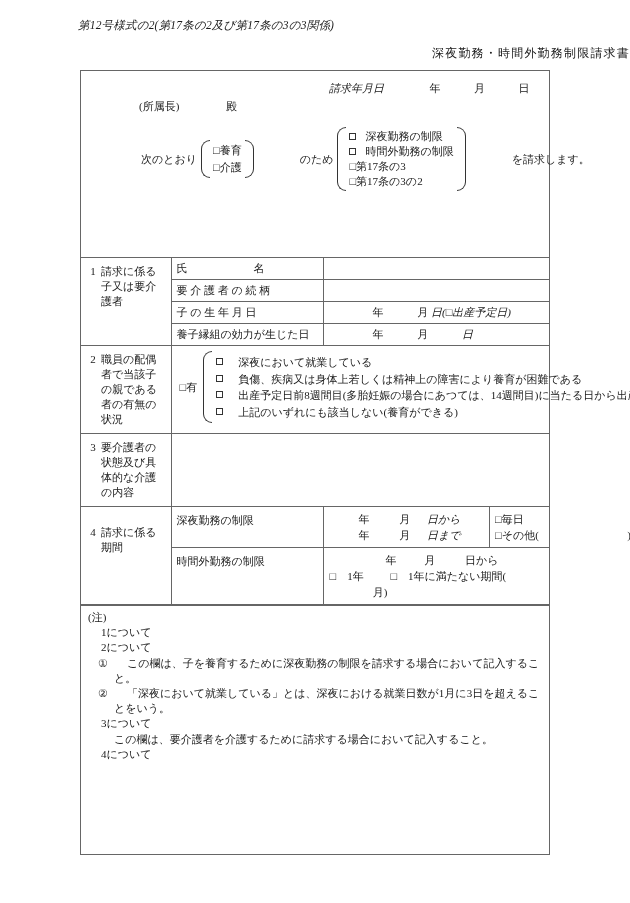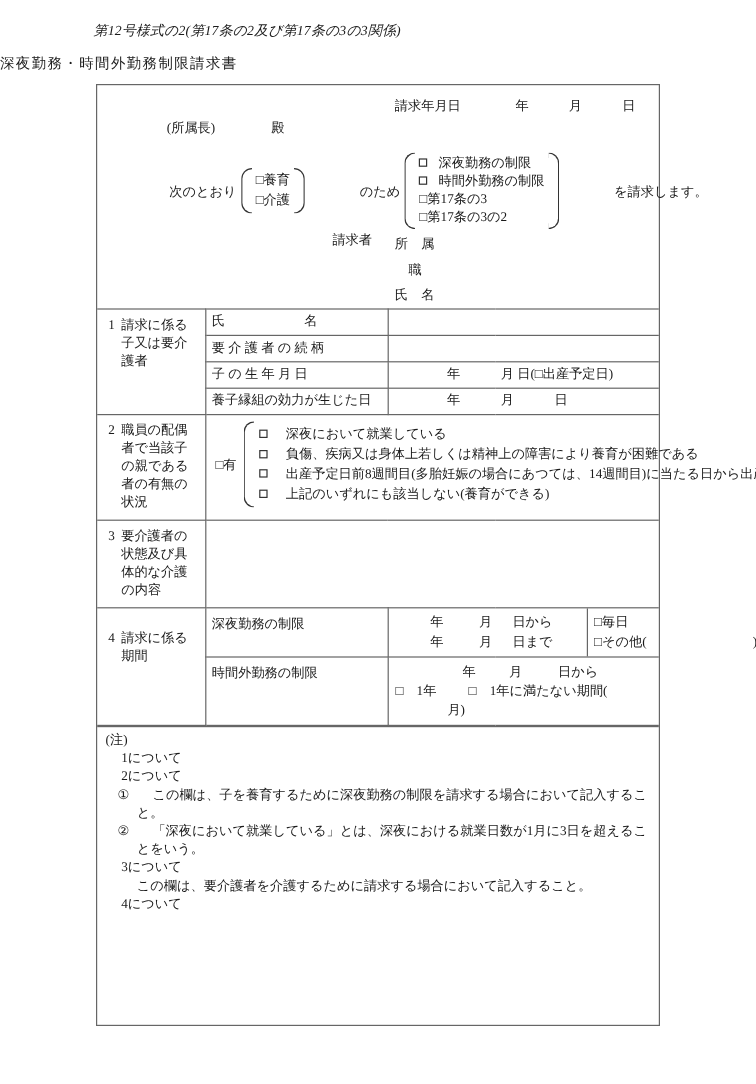--- a/index.html
+++ b/index.html
@@ -24,21 +24,21 @@
     font-size: 11.5px;
     letter-spacing: 0.2px;
     white-space: nowrap;
     font-style: italic;
   }
   .doc-title {
     position: absolute;
     left: 0;
     top: 45px;
     width: 630px;
-    text-align: left;
+    text-align: right;
     font-size: 12px;
     letter-spacing: 1.2px;
   }
 
   
   .frame {
     position: absolute;
     left: 80px;
     top: 70px;
     width: 470px;
@@ -53,21 +53,21 @@
     position: relative;
     height: 186px;
   }
   .req-date {
     position: absolute;
     left: 248px;
     top: 10px;
     font-size: 11px;
     white-space: nowrap;
   }
-  .req-date .g { display: inline-block; }
+  .req-date .g { display: inline-block; font-style: italic; }
   .sp-lg { display: inline-block; width: 40px; }
   .sp-md { display: inline-block; width: 28px; }
 
   .boss-line {
     position: absolute;
     left: 22px;
     top: 28px;
     font-size: 11px;
     white-space: nowrap;
     margin-left: 36px;
@@ -197,21 +197,21 @@
     white-space: nowrap;
   }
   .cellpad {
     padding: 3px 6px;
     line-height: 15px;
   }
 
   .dateline { white-space: nowrap; }
   .dateline .y { display: inline-block; width: 54px; text-align: right; }
   .dateline .m { display: inline-block; width: 42px; text-align: right; }
-  .dateline .d { display: inline-block; width: 42px; text-align: right; }
+  .dateline .d { display: inline-block; width: 42px; text-align: right; font-style: italic; }
 
   
   .r2 {
     display: flex;
     align-items: center;
     padding: 5px 4px;
   }
   .r2 .side {
     flex: none;
     font-size: 11px;
@@ -341,37 +341,20 @@
           <span class="opt"><span class="cb cb-gap"></span><span>時間外勤務の制限</span></span><br>
           <span class="opt">□第17条の3</span><br>
           <span class="opt">□第17条の3の2</span>
         </span>
         <span class="brace-r"></span>
       </span>
 
       <span class="r-text">を請求します。</span>
     </div>
 
-    <div class="requester">
-      <span class="rq-label">請求者</span>
-      <div class="rq-rows">
-        <div class="rq-row">
-          <span class="rq-name">所　属</span>
-          <span class="rq-line"></span>
-        </div>
-        <div class="rq-row">
-          <span class="rq-name single">職</span>
-          <span class="rq-line"></span>
-        </div>
-        <div class="rq-row">
-          <span class="rq-name">氏　名</span>
-          <span class="rq-line"></span>
-        </div>
-      </div>
-    </div>
   </div>
 
   <table class="tbl">
     <colgroup>
       <col style="width:90px">
       <col style="width:152px">
       <col style="width:90px">
       <col style="width:136px">
     </colgroup>
 

